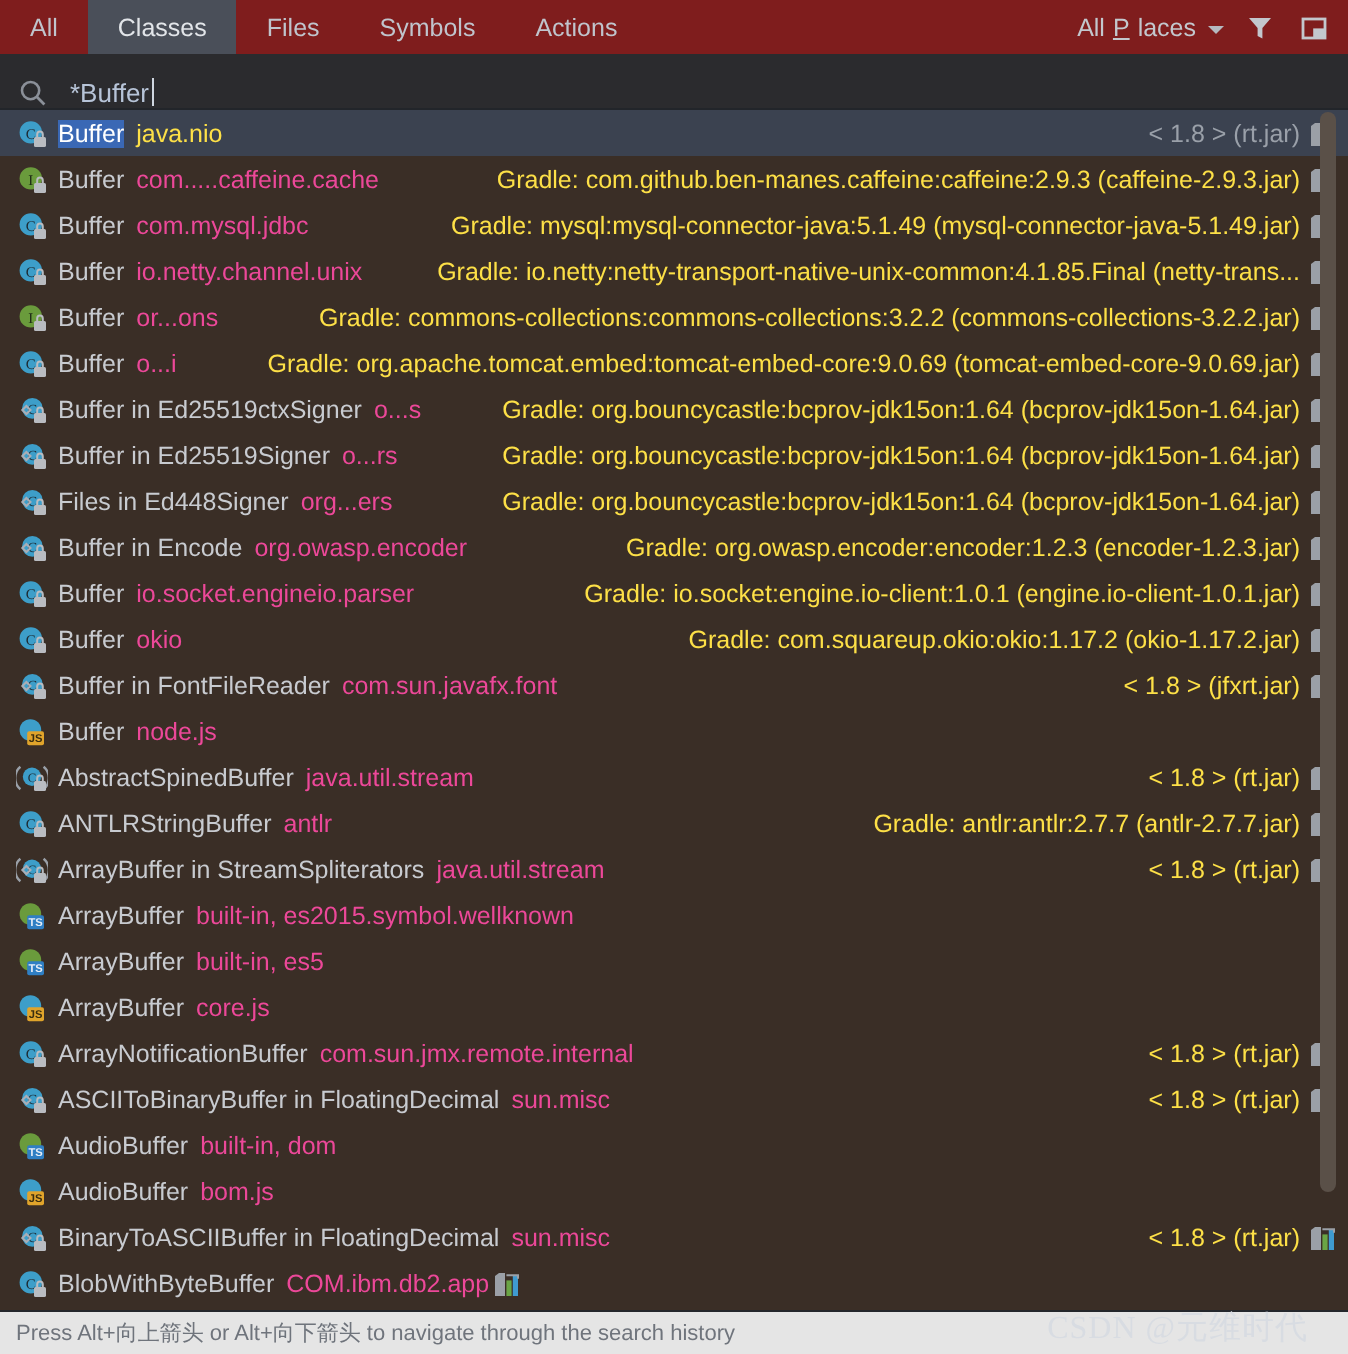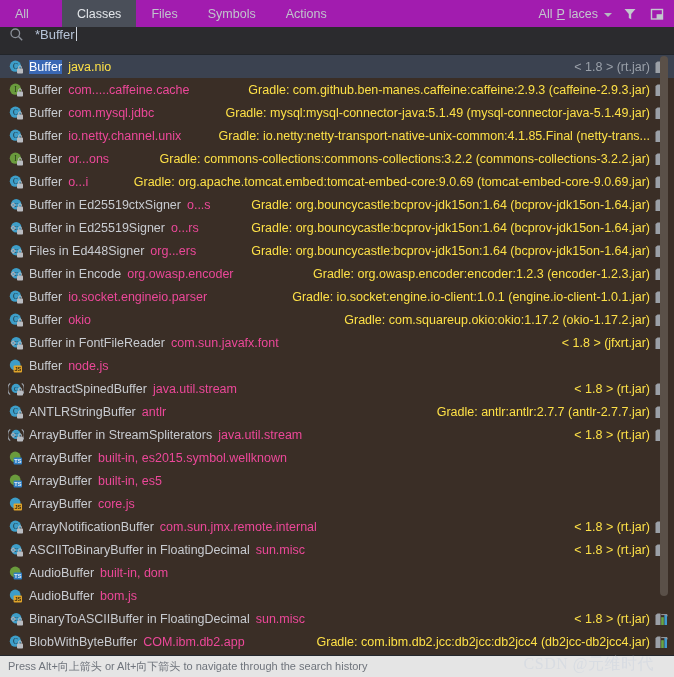--- a/index.html
+++ b/index.html
@@ -12,34 +12,34 @@
   #app {
     position: relative;
     width: 674px; height: 677px;
     background: #3a2e26;
     display: flex; flex-direction: column;
   }
 
   
   .tabbar {
     height: 27px;
-    background: #a21caf;
+    background: #7f1d1d;
     display: flex; align-items: stretch;
     flex: 0 0 auto;
     position: relative;
   }
   .tab {
     display: flex; align-items: center;
     padding: 0 15px;
     font-size: 12.5px;
     color: #c0c4cc;
     cursor: default;
     white-space: nowrap;
   }
-  .tab.selected { background: #4a4f59; color: #e2e5e9; margin-left: 18px; }
+  .tab.selected { background: #4a4f59; color: #e2e5e9; }
   .tabbar-right {
     margin-left: auto;
     display: flex; align-items: center;
     padding-right: 8px; gap: 9px;
   }
   .places {
     font-size: 12.5px; color: #c3c7cd;
     display: flex; align-items: center; gap: 4px;
     white-space: nowrap;
   }
@@ -51,21 +51,21 @@
     border-right: 4px solid transparent;
     border-top: 4px solid #b5b9c0;
     margin-left: 2px; margin-top: 2px;
   }
   .icon-btn { width: 18px; height: 18px; display:flex; align-items:center; justify-content:center; }
 
   
   .searchrow {
     height: 28px;
     background: #2b2b2e;
-    display: flex; align-items: flex-start;
+    display: flex; align-items: flex-end;
     padding-left: 9px;
     flex: 0 0 auto;
     border-bottom: 1px solid #22252a;
   }
   .search-icon { width: 15px; height: 15px; flex: 0 0 auto; }
   .search-text {
     margin-left: 11px;
     font-size: 13px;
     color: #b7c4d8;
     position: relative;
@@ -592,21 +592,20 @@
       </div>
       <div class="row">
         <span class="ico"><svg width="16" height="16" viewBox="0 0 16 16">
             <circle cx="7.4" cy="7.2" r="5.6" fill="#3d9ec9"></circle>
             <text x="7.4" y="10.3" font-size="7.4" font-family="Liberation Serif, serif" fill="#1d2b33" text-anchor="middle">C</text>
             <rect x="9" y="9.5" width="6" height="5" rx="0.8" fill="#b9bcc1"></rect>
             <path d="M10.6 9.5 V8.2 a1.4 1.4 0 0 1 2.8 0 V9.5" fill="none" stroke="#b9bcc1" stroke-width="1"></path>
           </svg></span>
         <span class="name">BlobWithByteBuffer</span>
         <span class="pkg">COM.ibm.db2.app</span>
-        <span class="loc">Gradle: com.ibm.db2.jcc:db2jcc:db2jcc4  (db2jcc-db2jcc4.jar)</span>
         <span class="jar-ico"><svg width="15" height="14" viewBox="0 0 15 14">
             <path d="M0.5 3 V13 H5.5 V1.5 H2.5 Z" fill="#9ba0a7"></path>
             <rect x="6.2" y="5.2" width="2.6" height="7.8" fill="#6aa545"></rect>
             <rect x="9.4" y="3" width="2.6" height="10" fill="#3f9bd0"></rect>
             <path d="M6.2 2.6 H12 V4.4" fill="none" stroke="#9ba0a7" stroke-width="1"></path>
           </svg></span>
       </div>
     </div>
 
   <div class="footer">

